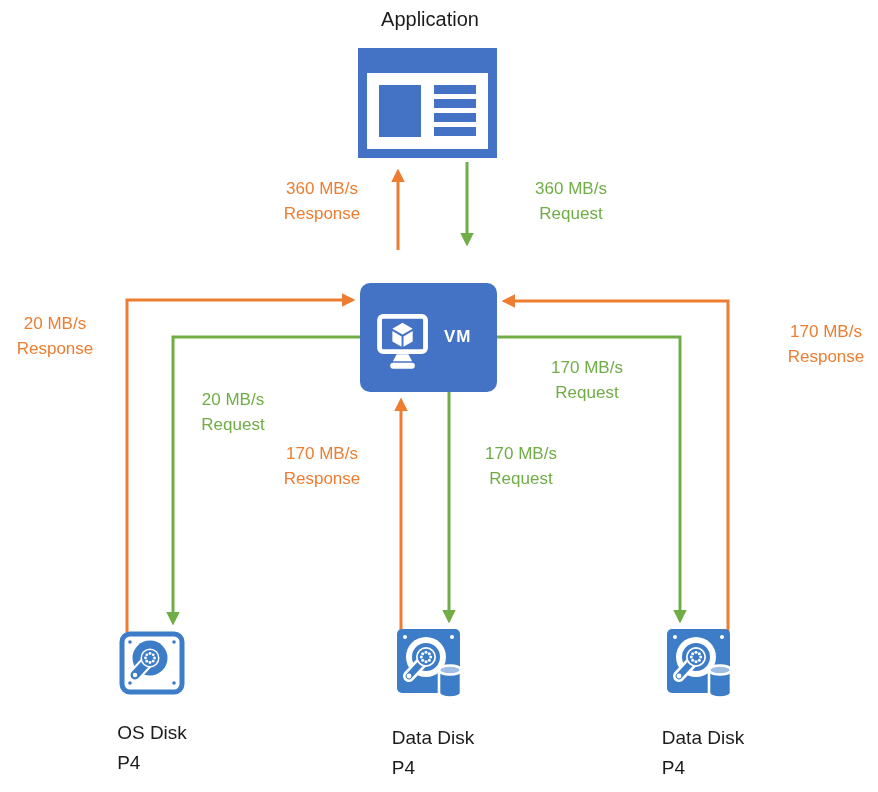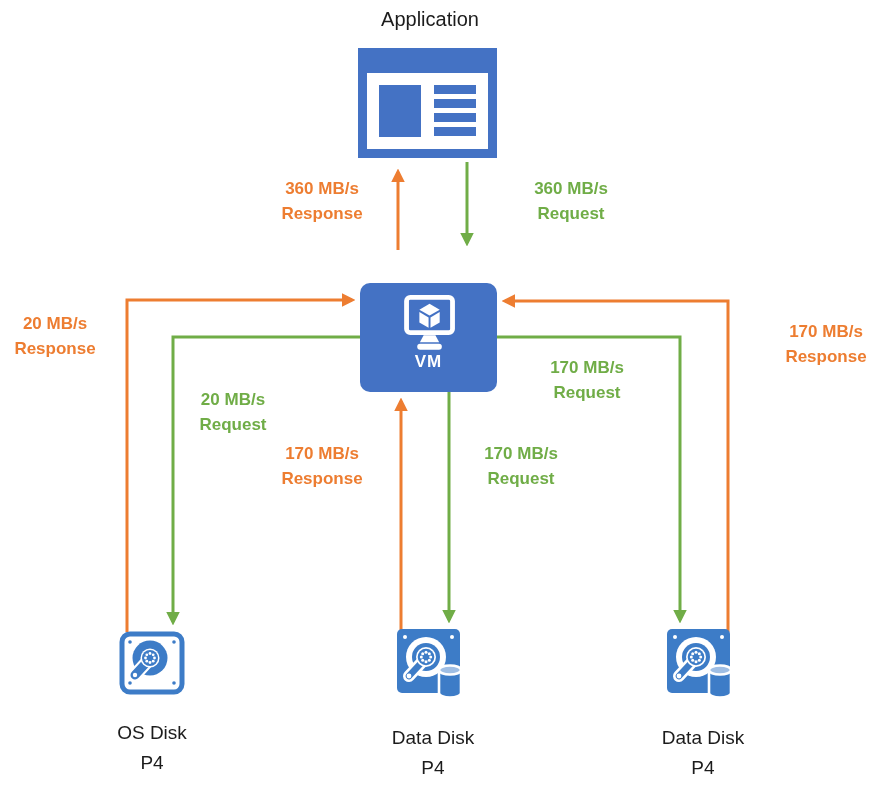--- a/index.html
+++ b/index.html
@@ -7,32 +7,32 @@
     position:relative;width:878px;height:792px;background:#ffffff;overflow:hidden;
     font-family:"Liberation Sans", sans-serif;color:#1f1f1f;
   }
   .abs{position:absolute;}
   .node-title{
     position:absolute;transform:translateX(-50%);
     font-size:20px;color:#1c1c1c;white-space:nowrap;text-align:center;
   }
   .disk-label{
     position:absolute;transform:translateX(-50%);
-    font-size:19px;line-height:30px;color:#1c1c1c;text-align:center;white-space:nowrap;
+    font-size:19px;line-height:30px;color:#1c1c1c;text-align:left;white-space:nowrap;
   }
   .flow-label{
     position:absolute;transform:translateX(-50%);
-    font-weight:bold;font-size:17px;line-height:25px;text-align:center;white-space:nowrap;
+    font-weight:normal;font-size:17px;line-height:25px;text-align:center;white-space:nowrap;
   }
   .flow-orange{color:#ED7D31;}
   .flow-green{color:#70AD47;}
   .vm-box{
     position:absolute;left:360px;top:283px;width:137px;height:109px;
     background:#4472C4;border-radius:10px;
-    display:flex;flex-direction:column;align-items:center;justify-content:flex-start;
+    display:flex;flex-direction:row;align-items:center;justify-content:flex-start;
   }
   .vm-label{
     font-weight:bold;font-size:17px;color:#ffffff;letter-spacing:1px;margin-top:-2px;
   }
   svg{display:block;}
   .connectors{position:absolute;left:0;top:0;pointer-events:none;}
 </style>
 </head>
 <body>
 

